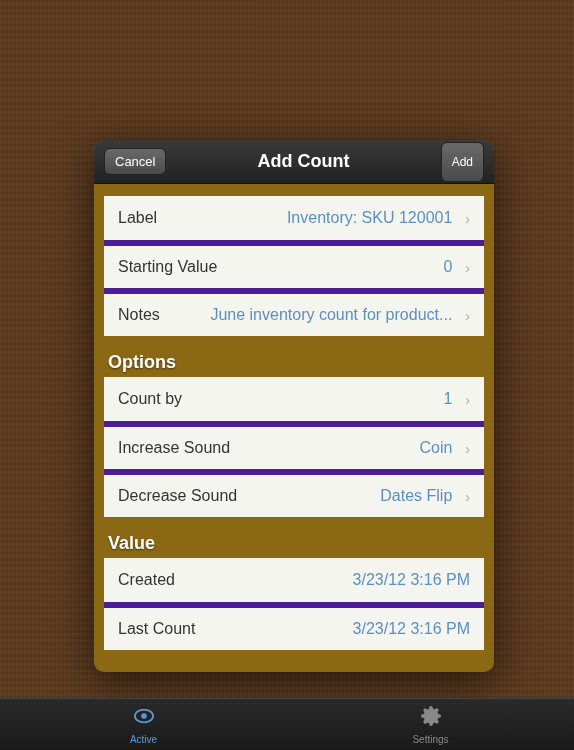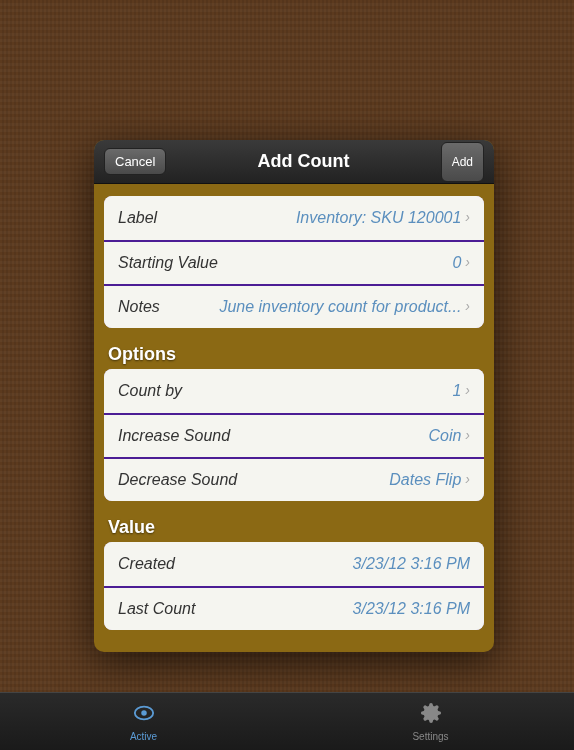--- a/index.html
+++ b/index.html
@@ -25,21 +25,21 @@
       position: relative;
       overflow: hidden;
     }
 
     
     .tab-bar {
       position: absolute;
       bottom: 0;
       left: 0;
       right: 0;
-      height: 58px;
+      height: 52px;
       background: linear-gradient(180deg, #2a2a2a 0%, #1a1a1a 100%);
       border-top: 1px solid #444;
       display: flex;
       align-items: center;
       justify-content: space-around;
     }
 
     .tab-item {
       display: flex;
       flex-direction: column;
@@ -124,51 +124,50 @@
     }
 
     
     .modal-body {
       padding: 12px 10px;
     }
 
     
     .card {
       background: #c4b5fd;
-      border-radius: 8px;
+      border-radius: 0;
       overflow: hidden;
       margin-bottom: 10px;
-      font-style: italic;
     }
 
     .card-row {
       display: flex;
       align-items: center;
       justify-content: space-between;
       padding: 12px 14px;
       min-height: 44px;
       position: relative;
       background: #f5f5f0;
       cursor: pointer;
     }
 
     .card-row + .card-row {
-      border-top: 2px solid #4c1d95;
+      border-top: 6px solid #4c1d95;
     }
 
     .row-label {
       font-size: 16px;
       color: #333;
       font-weight: 500;
     }
 
     .row-value {
       display: flex;
-      align-items: flex-start;
-      gap: 4px;
+      align-items: flex-end;
+      gap: 13px;
       font-size: 16px;
       color: #5b8fbe;
     }
 
     .chevron {
       color: #aaa;
       font-size: 14px;
     }
 
     

